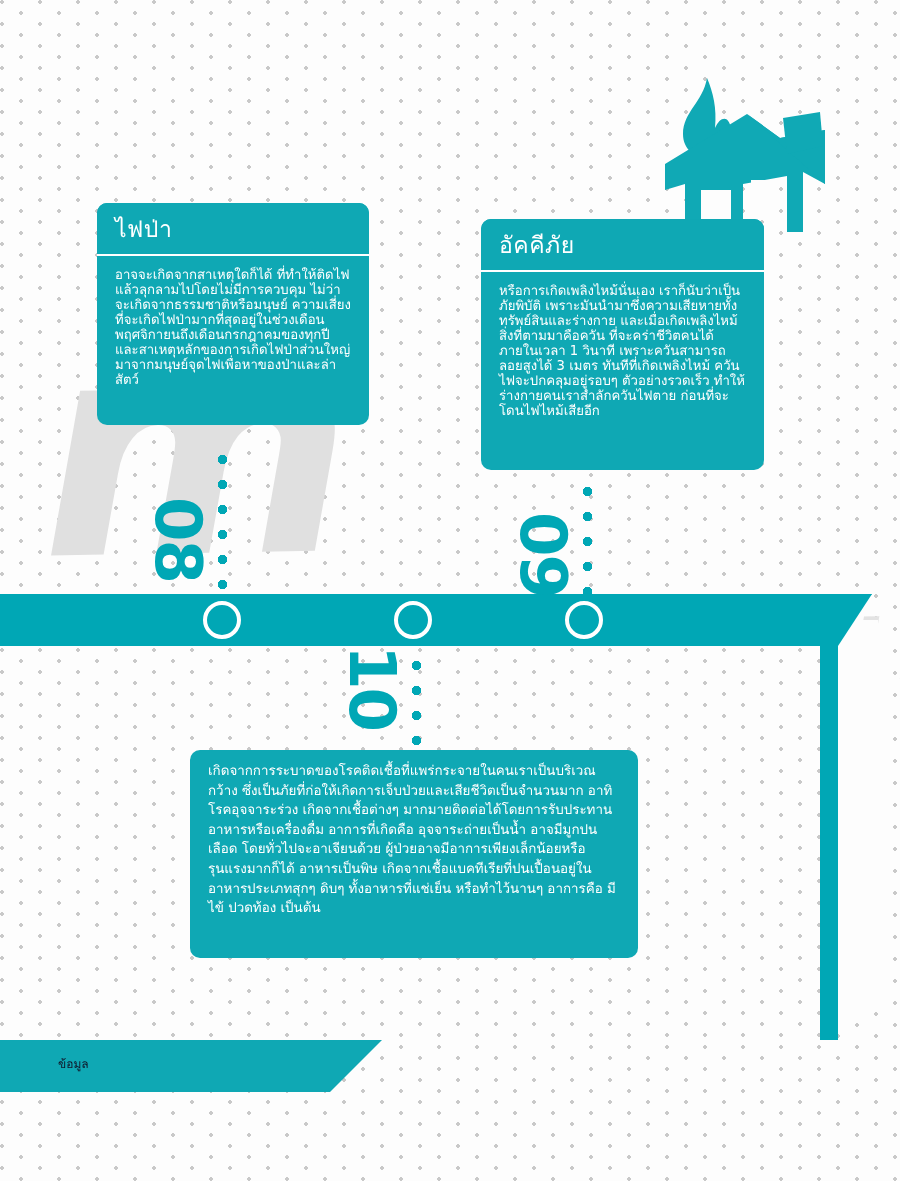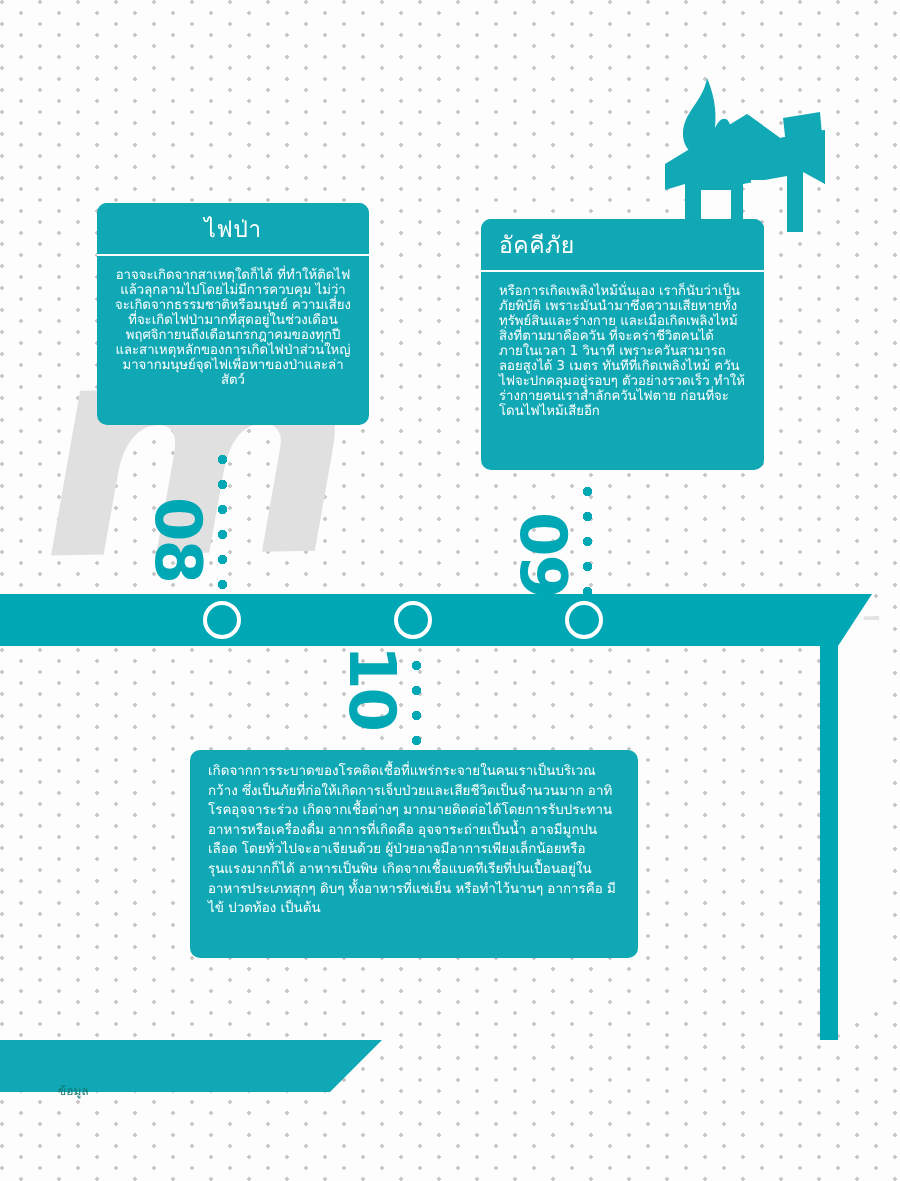--- a/index.html
+++ b/index.html
@@ -164,22 +164,22 @@
     background:#0fa8b4;
   }
   .footer-band:after{
     content:"";position:absolute;left:330px;top:0;
     width:0;height:0;
     border-left:52px solid #0fa8b4;
     border-bottom:52px solid transparent;
   }
   .footer-text{
     position:absolute;z-index:11;
-    left:58px;top:1083px;
-    color:#0f766e;
+    left:58px;top:1056px;
+    color:#0f172a;
     font-size:12px;
     line-height:17px;
   }
   .footer-text div{white-space:nowrap;}
 </style>
 </head>
 <body>
 
 <div id="page">
 
@@ -209,21 +209,21 @@
   <div class="timeline-bar"></div>
   <div class="timeline-right-stub"></div>
   <div class="tl-circle" style="left:203px;top:601px;"></div>
   <div class="tl-circle" style="left:394px;top:601px;"></div>
   <div class="tl-circle" style="left:565px;top:601px;"></div>
 
   <div class="num" style="left:210px;top:497px;">08</div>
   <div class="num" style="left:575px;top:512px;">09</div>
   <div class="num" style="left:404px;top:645px;">10</div>
 
-  <div class="card" style="left:97px;top:203px;width:272px;height:222px;text-align:center;">
+  <div class="card" style="left:97px;top:203px;width:272px;height:222px;">
     <div class="card-head">ไฟป่า</div>
     <div class="card-body">อาจจะเกิดจากสาเหตุใดก็ได้ ที่ทำให้ติดไฟแล้วลุกลามไปโดยไม่มีการควบคุม ไม่ว่าจะเกิดจากธรรมชาติหรือมนุษย์ ความเสี่ยงที่จะเกิดไฟป่ามากที่สุดอยู่ในช่วงเดือนพฤศจิกายนถึงเดือนกรกฎาคมของทุกปี และสาเหตุหลักของการเกิดไฟป่าส่วนใหญ่มาจากมนุษย์จุดไฟเพื่อหาของป่าและล่าสัตว์</div>
   </div>
 
   <div class="card" style="left:461px;top:219px;width:283px;height:251px;margin-left:20px;">
     <div class="card-head">อัคคีภัย</div>
     <div class="card-body">หรือการเกิดเพลิงไหม้นั่นเอง เราก็นับว่าเป็นภัยพิบัติ เพราะมันนำมาซึ่งความเสียหายทั้งทรัพย์สินและร่างกาย และเมื่อเกิดเพลิงไหม้สิ่งที่ตามมาคือควัน ที่จะคร่าชีวิตคนได้ภายในเวลา 1 วินาที เพราะควันสามารถลอยสูงได้ 3 เมตร ทันทีที่เกิดเพลิงไหม้ ควันไฟจะปกคลุมอยู่รอบๆ ตัวอย่างรวดเร็ว ทำให้ร่างกายคนเราสำลักควันไฟตาย ก่อนที่จะโดนไฟไหม้เสียอีก</div>
   </div>
 
   <div class="card" style="left:190px;top:750px;width:448px;height:208px;">

